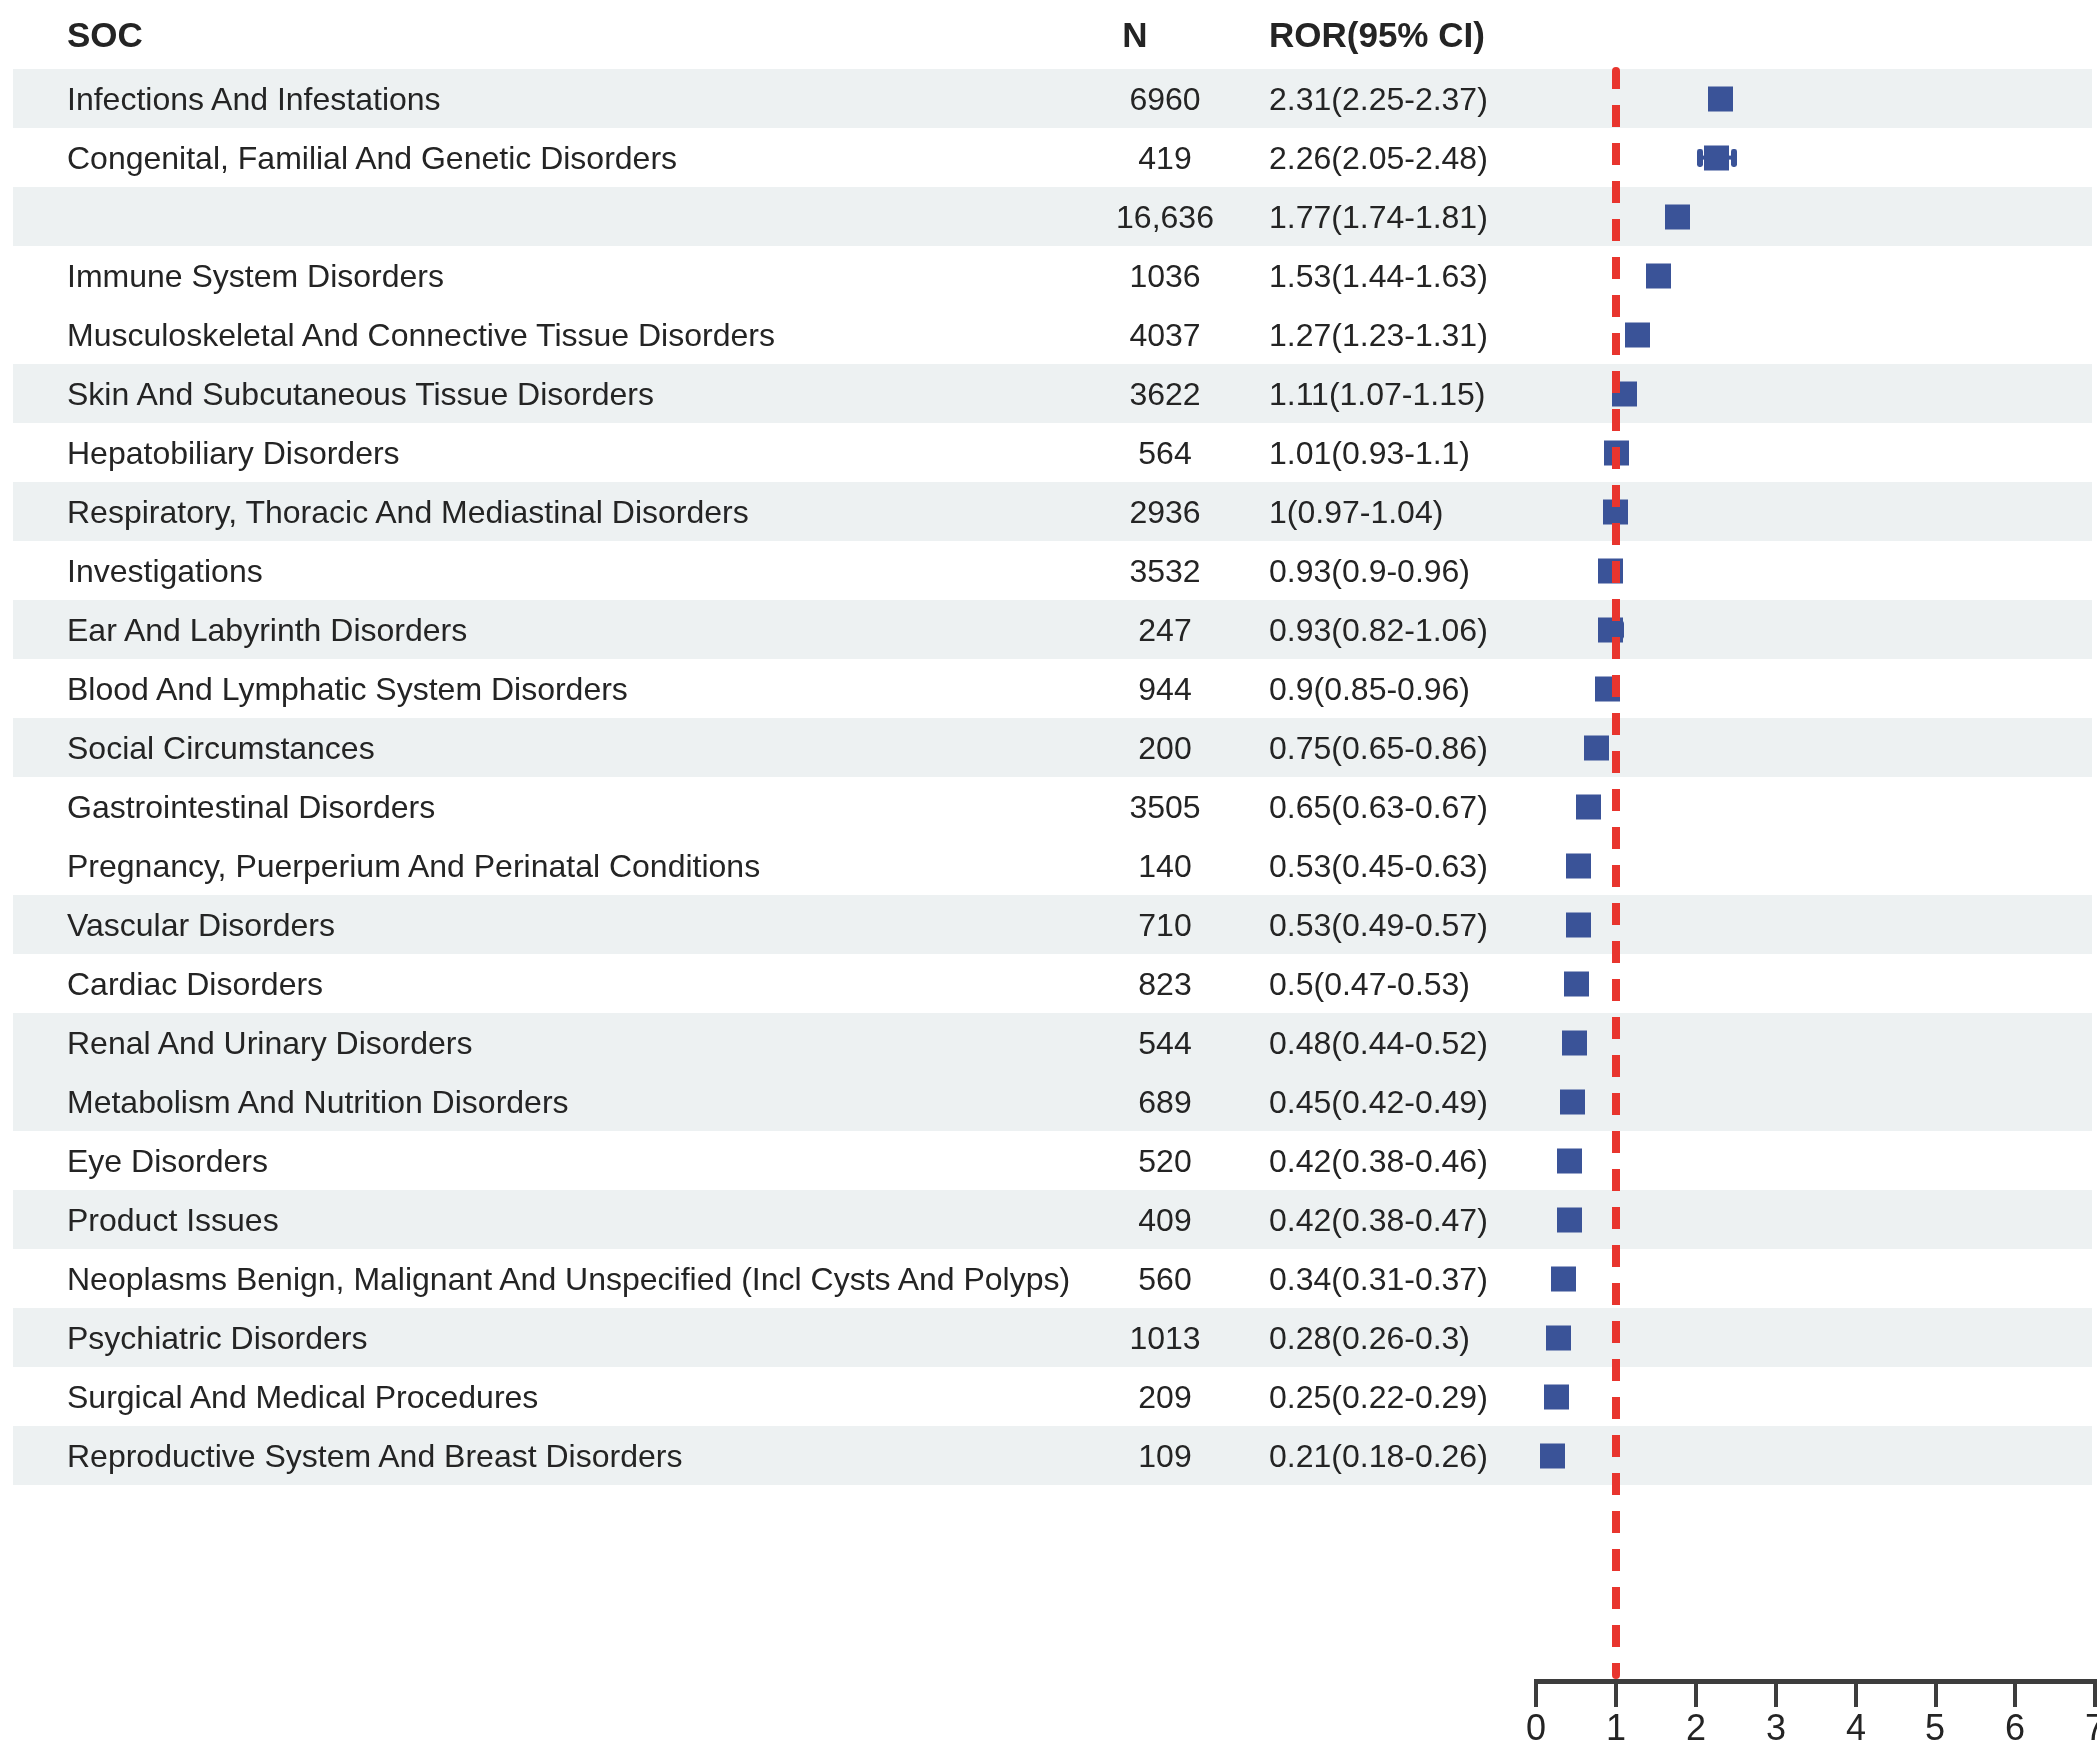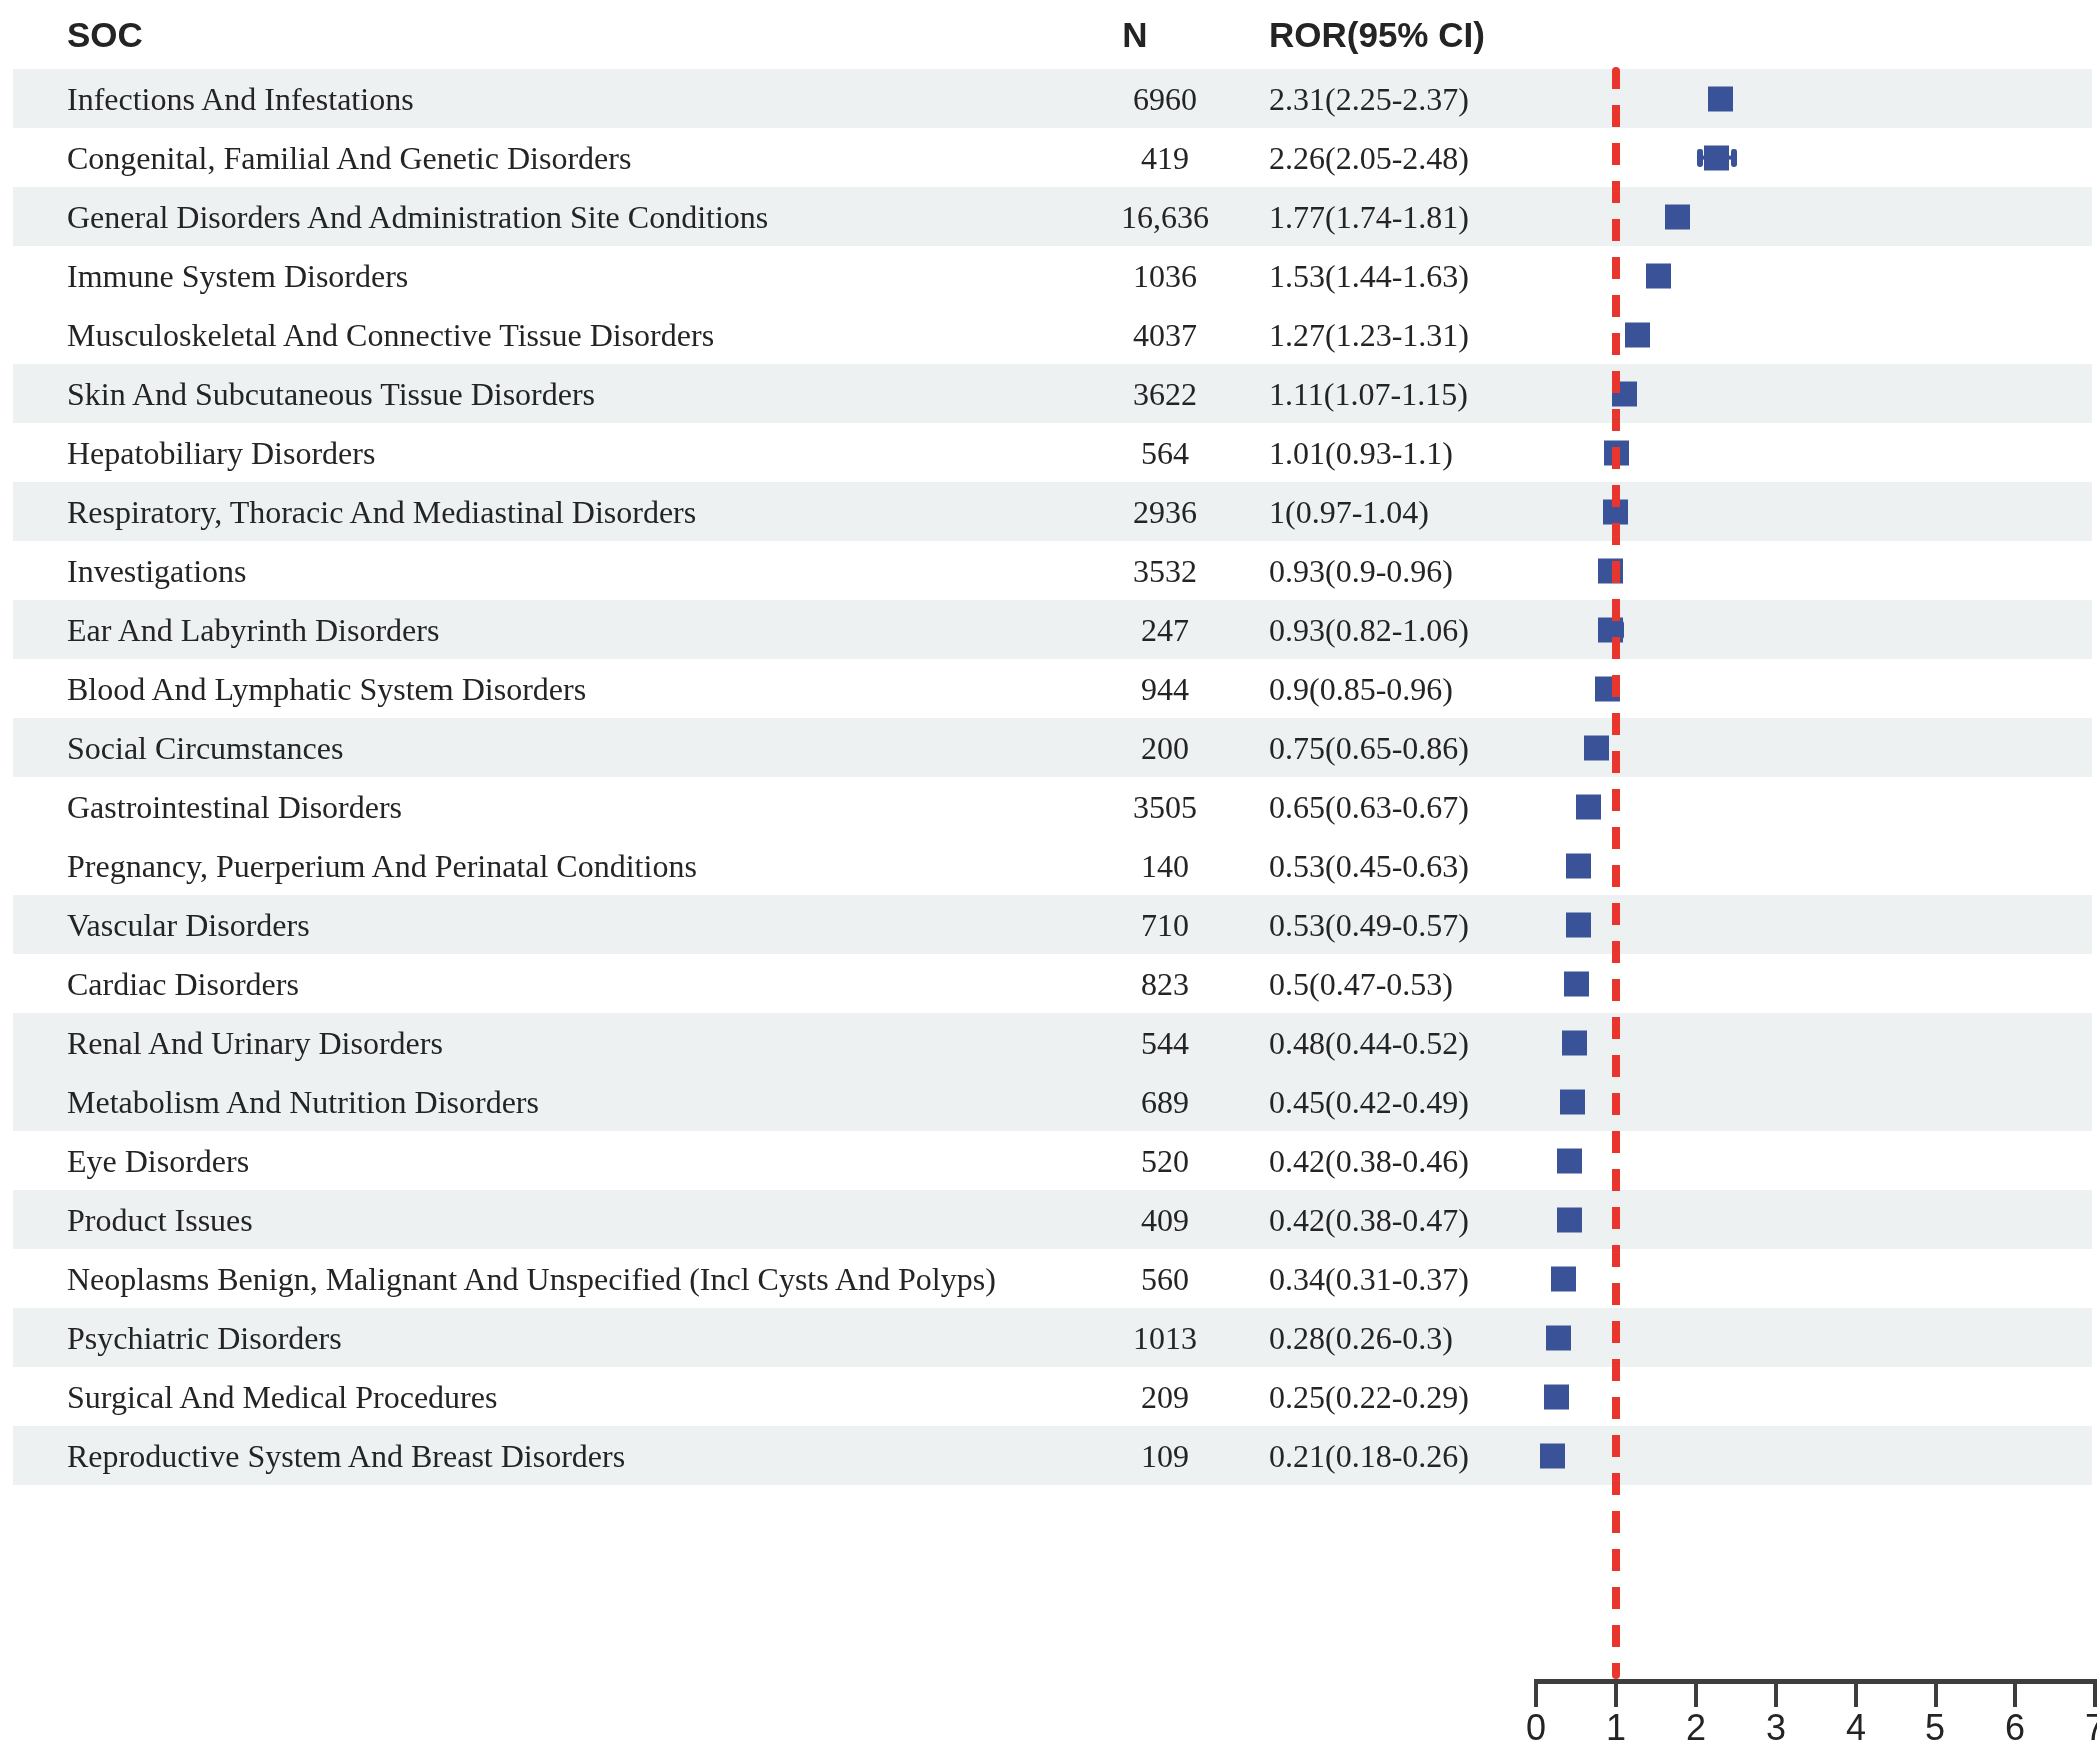--- a/index.html
+++ b/index.html
@@ -18,21 +18,21 @@
 
   
   .hdr{position:absolute;top:0;height:69px;display:flex;align-items:center;
        font-weight:bold;font-size:35px;white-space:nowrap;}
   #hdr-soc{left:67px;}
   #hdr-n{left:1016px;width:238px;justify-content:center;}
   #hdr-ror{left:1269px;}
 
   
   #rows{position:absolute;left:0;top:69px;width:2097px;}
-  .row{position:relative;width:2097px;height:59px;font-family:Liberation Serif, serif;}
+  .row{position:relative;width:2097px;height:59px;}
   .stripe{position:absolute;left:13px;right:4.8px;top:0;bottom:0;background:transparent;}
   .row.odd .stripe{background:var(--stripe);}
   .soc{position:absolute;left:67px;top:50%;transform:translateY(-50%);
        font-size:32px;white-space:nowrap;}
   .nval{position:absolute;left:1046px;width:238px;text-align:center;top:50%;
         transform:translateY(-50%);font-size:32px;}
   .ror{position:absolute;left:1269px;top:50%;transform:translateY(-50%);
        font-size:32px;white-space:nowrap;}
 
   .whisker{position:absolute;height:4.8px;top:50%;transform:translateY(-50%);
@@ -77,21 +77,20 @@
         <div class="soc">Congenital, Familial And Genetic Disorders</div>
         <div class="nval">419</div>
         <div class="ror">2.26(2.05-2.48)</div>
         <div class="whisker" style="left: 1700px; width: 34px;"></div>
         <div class="cap" style="left: 1697px;"></div>
         <div class="cap" style="left: 1731px;"></div>
         <div class="marker" style="left: 1704px;"></div>
       </div>
       <div class="row odd">
         <div class="stripe"></div>
-        <div class="soc">General Disorders And Administration Site Conditions</div>
         <div class="nval">16,636</div>
         <div class="ror">1.77(1.74-1.81)</div>
         <div class="whisker" style="left: 1675px; width: 5.6px;"></div>
         <div class="cap" style="left: 1672px;"></div>
         <div class="cap" style="left: 1678px;"></div>
         <div class="marker" style="left: 1665px;"></div>
       </div>
       <div class="row">
         <div class="stripe"></div>
         <div class="soc">Immune System Disorders</div>

